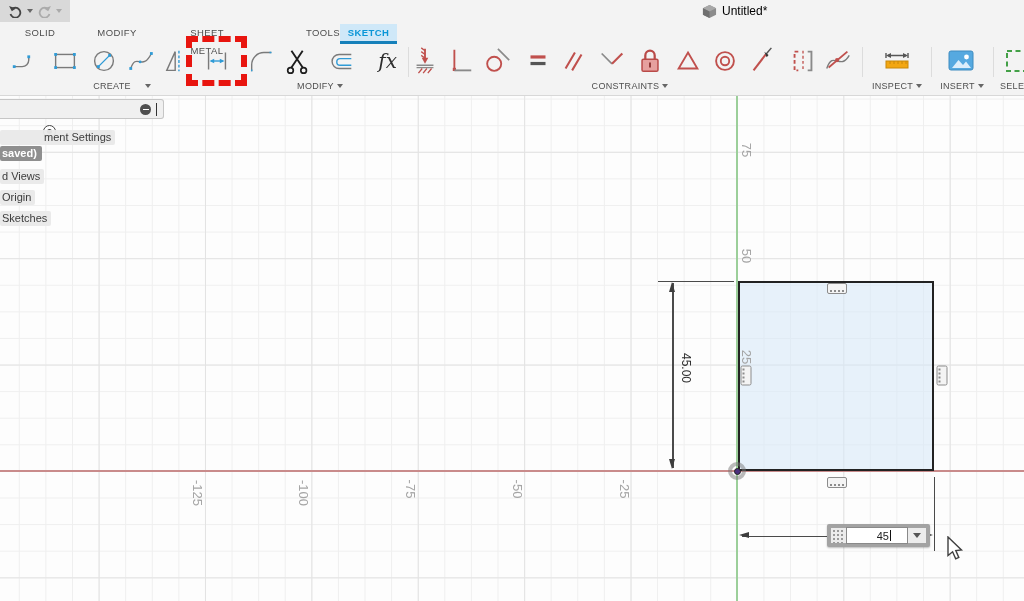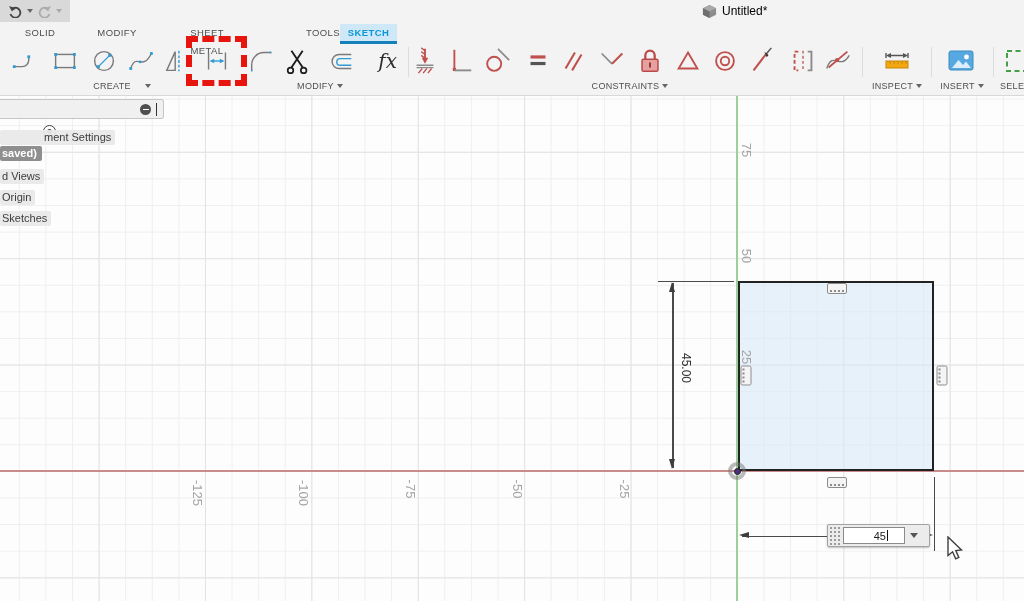--- a/index.html
+++ b/index.html
@@ -47,21 +47,21 @@
   .axis-label{position:absolute;font-size:13px;color:#a5a5a5;white-space:nowrap;transform:translate(-50%,-50%) rotate(90deg);z-index:4;}
   .sketch-rect{position:absolute;left:738px;top:281px;width:196px;height:190px;background:rgba(214,232,248,.55);border:2px solid #222;box-sizing:border-box;z-index:2;}
   .chip{position:absolute;width:20px;height:11px;background:#f4f4f4;border:1px solid #8c8c8c;border-radius:2px;box-sizing:border-box;z-index:5;}
   .chip::after{content:"";position:absolute;left:2px;right:2px;bottom:1px;height:3px;border-bottom:2px dotted #8c8c8c;}
   .chip.vert{transform:rotate(90deg);}
   .origin-marker{position:absolute;left:728px;top:462px;width:18px;height:18px;border-radius:50%;border:4px solid rgba(120,120,120,.5);box-sizing:border-box;z-index:6;}
   .origin-marker::after{content:"";position:absolute;left:1.6px;top:1.6px;width:7px;height:7px;border-radius:50%;background:#4a2f7d;border:1px solid #222;box-sizing:border-box;}
   .dim-line{position:absolute;background:#4a4a4a;z-index:3;}
   .arrow{position:absolute;width:0;height:0;z-index:3;}
   .dim-text{position:absolute;font-size:12px;color:#2e2e2e;white-space:nowrap;z-index:4;}
-  .dim-input{position:absolute;left:827px;top:524px;width:103px;height:23px;background:#ececec;border:1px solid #a3a3a3;border-radius:2px;box-shadow:0 1px 2px rgba(0,0,0,.25);box-sizing:border-box;display:flex;align-items:center;z-index:10;}
+  .dim-input{position:absolute;left:827px;top:524px;width:103px;height:23px;background:#ececec;border:4px solid #a3a3a3;border-radius:2px;box-shadow:0 1px 2px rgba(0,0,0,.25);box-sizing:border-box;display:flex;align-items:center;z-index:10;}
   .drag-handle{width:12px;align-self:stretch;background-image:radial-gradient(#9a9a9a 1px,transparent 1.2px);background-size:4px 4px;background-position:1px 1px;}
   .dim-field{width:62px;height:17px;background:#fff;border:1px solid #8a8a8a;margin-left:3px;display:flex;align-items:center;justify-content:flex-end;padding-right:16px;font-size:11px;color:#222;box-sizing:border-box;}
   .caret-line{width:1px;height:11px;background:#111;margin-left:1px;}
   .dd-btn{width:18px;height:100%;display:flex;align-items:center;justify-content:center;}
   .dd-btn::after{content:"";width:0;height:0;border-left:4px solid transparent;border-right:4px solid transparent;border-top:5px solid #555;}
   .cursor{position:absolute;left:946px;top:536px;z-index:99;}
 </style>
 </head>
 <body>
 

